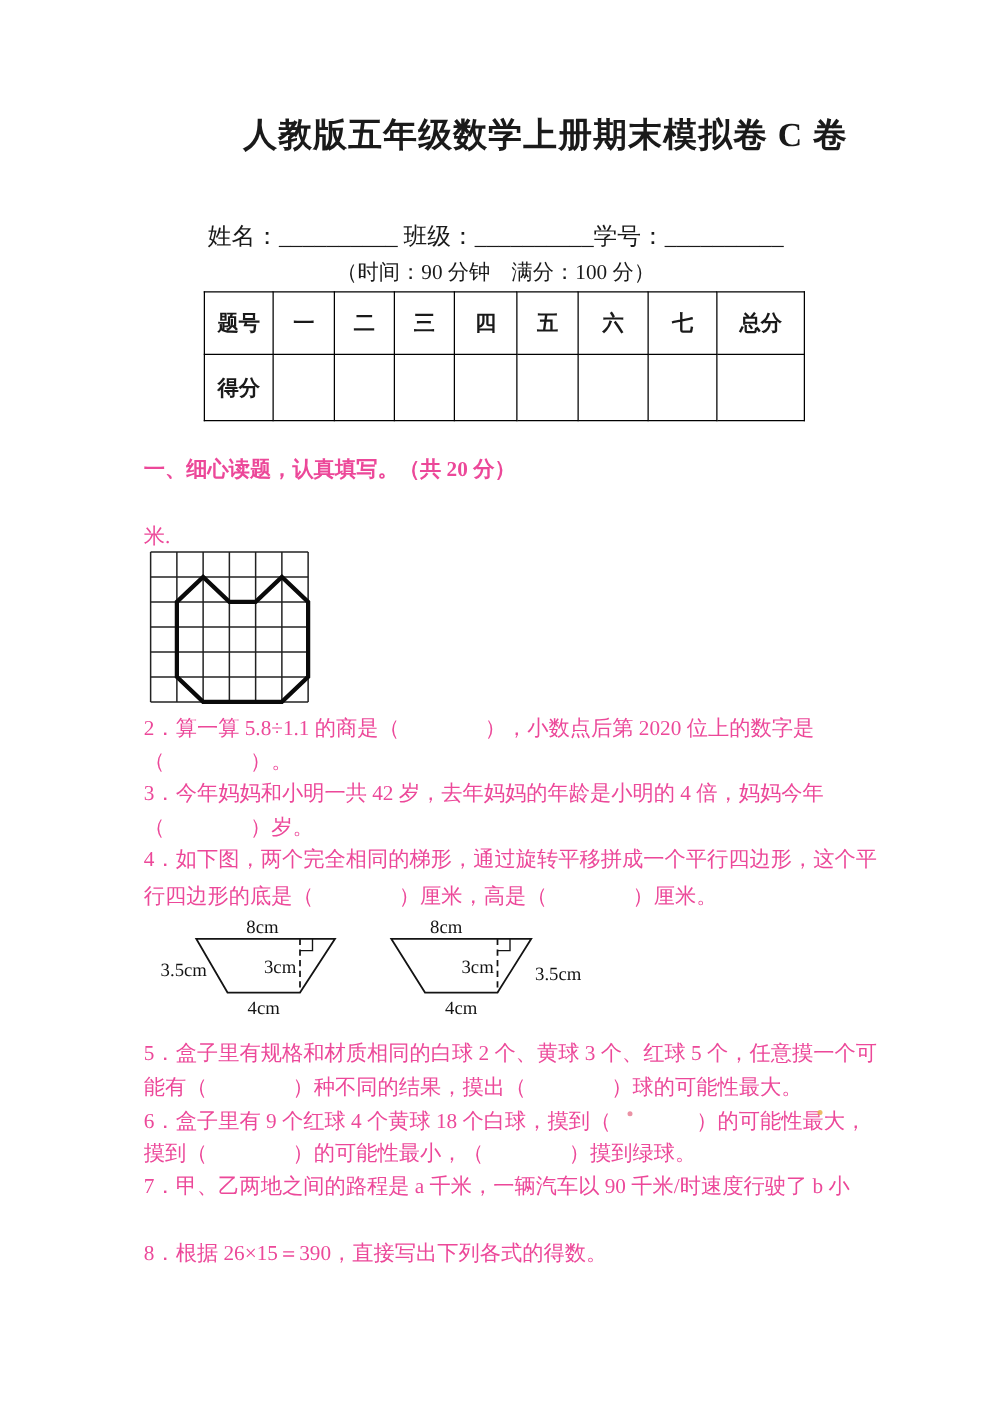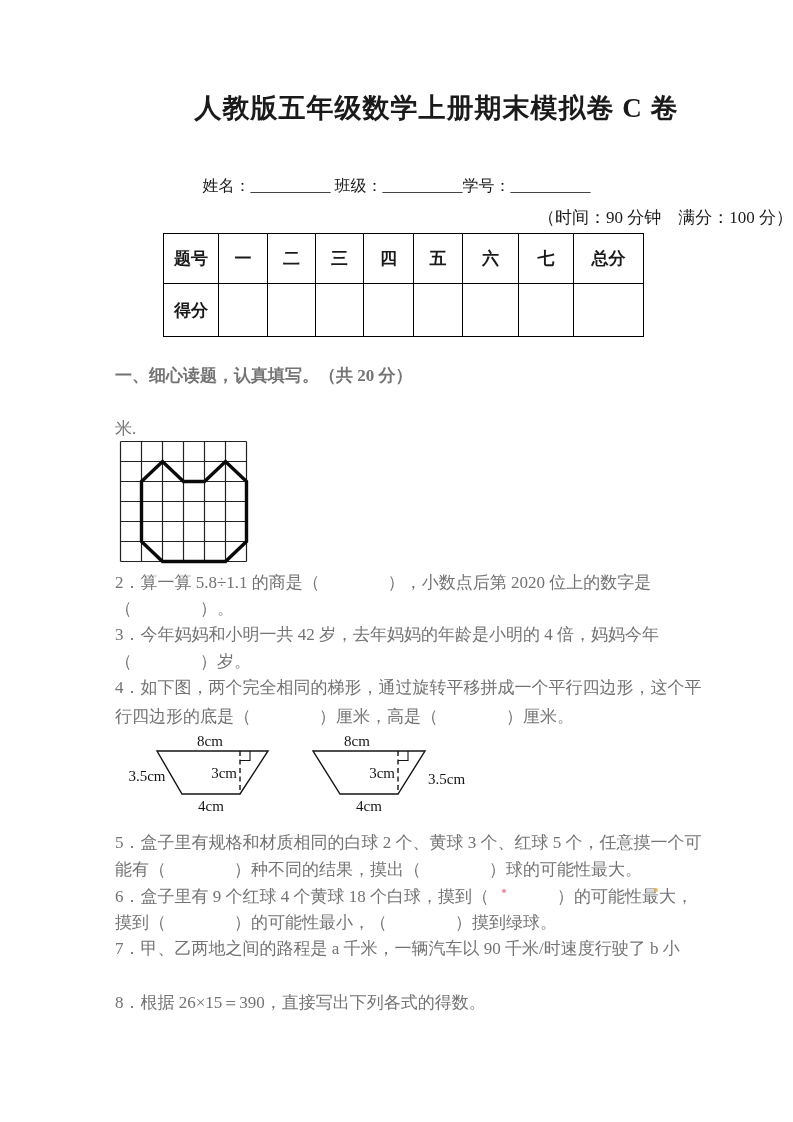--- a/index.html
+++ b/index.html
@@ -6,39 +6,39 @@
   .page{
     position:relative;width:793px;height:1122px;background:#ffffff;
     overflow:hidden;font-family:"Liberation Serif","DejaVu Serif",serif;color:#1a1a1a;
   }
   .title{
     position:absolute;top:90px;left:0;width:100%;margin:0;
     text-align:center;font-size:27px;font-weight:bold;letter-spacing:1px;padding-left:40px;
   }
   .info-line{
     position:absolute;top:176px;left:0;width:100%;
-    text-align:center;font-size:16px;white-space:pre;
+    text-align:center;font-size:19px;white-space:pre;
   }
   .meta-line{
     position:absolute;top:206px;left:0;width:100%;
-    text-align:right;font-size:17px;white-space:pre;
+    text-align:center;font-size:17px;white-space:pre;
   }
   table.score-table{
     position:absolute;left:163px;top:233px;
     border-collapse:collapse;table-layout:fixed;
   }
   table.score-table td{
     border:1.5px solid #000;text-align:center;vertical-align:middle;
     font-size:17px;font-weight:bold;padding:0;overflow:hidden;
   }
   tr.score-row-1{height:50px;}
   tr.score-row-2{height:53px;}
   .line{
     position:absolute;left:115px;font-size:17px;line-height:21px;
-    white-space:pre;color:#737373;
+    white-space:pre;color:#ec4899;
   }
   .heading{font-weight:bold;}
   .grid-fig{position:absolute;left:118px;top:439px;}
   .trap-fig{position:absolute;left:100px;top:727px;}
   .trap-fig polygon{fill:none;stroke:#141414;stroke-width:1.4;}
   .trap-fig line.dash{stroke:#141414;stroke-width:1.4;stroke-dasharray:5 3.5;}
   .trap-fig path.marker{fill:none;stroke:#141414;stroke-width:1.1;}
   .trap-fig text{font-family:"Liberation Serif","DejaVu Serif",serif;font-size:15px;fill:#141414;}
   .speck{position:absolute;width:4px;height:4px;border-radius:50%;opacity:.85;}
 </style>

